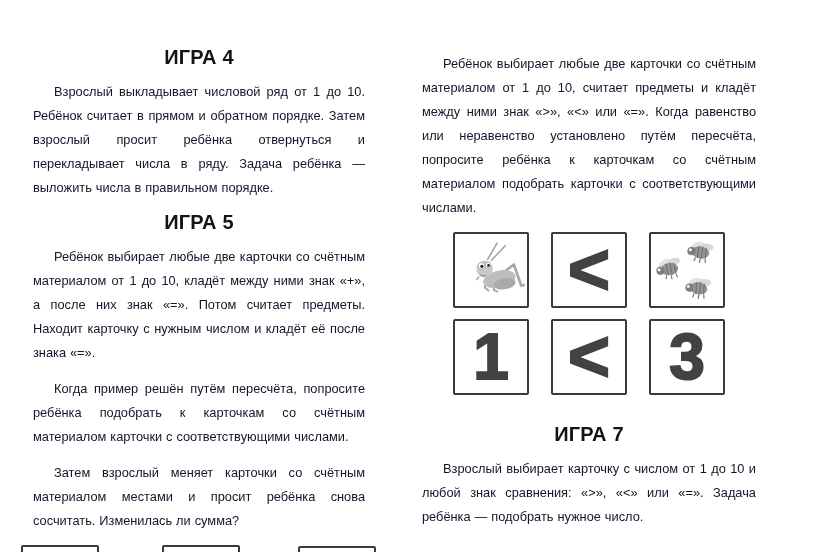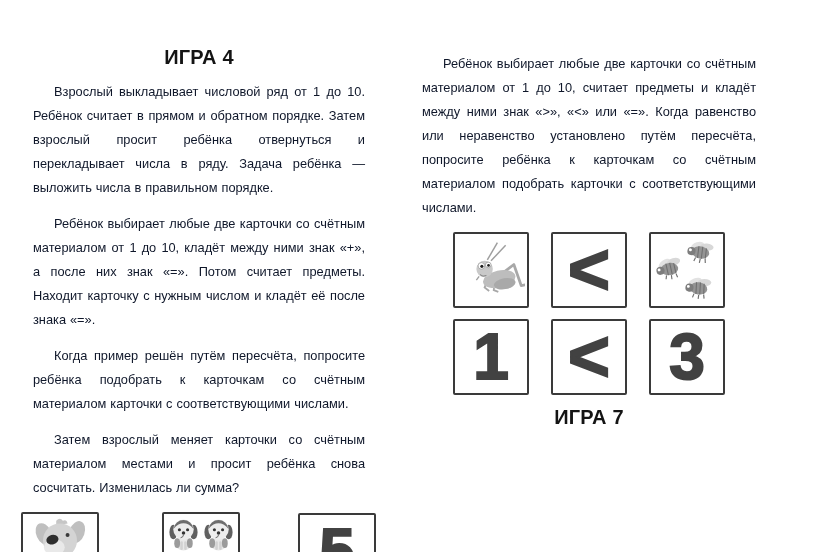--- a/index.html
+++ b/index.html
@@ -10,21 +10,21 @@
   }
   .page{display:flex;box-sizing:border-box;padding:40px 27px 0 21px;gap:33px;}
   .col{box-sizing:border-box;}
   .col-left{flex:0 0 356px;width:356px;}
   .col-right{flex:0 0 358px;width:358px;}
   h2.game-title{
     font-size:20px;line-height:21px;font-weight:bold;color:#141414;
     text-align:center;margin:7px 0 10px;letter-spacing:.2px;
   }
   h2.game-title.mt{margin-top:12px;}
-  h2.game-title.mt-lg{margin-top:12px;}
+  h2.game-title.mt-lg{margin-top:29px;}
   p.body-text{
     font-size:12.8px;line-height:24px;margin:12px;text-align:justify;
     text-indent:21px;color:#0f172a;word-spacing:.4px;
   }
   
   .card{
     background:#fff;border:2px solid #3a3a3a;border-radius:2px;
     box-sizing:border-box;display:flex;align-items:center;justify-content:center;
   }
   .fig-left{position:relative;height:141px;margin-top:12px;}
@@ -50,20 +50,21 @@
 </style>
 </head>
 <body>
 
 <div class="page">
 
   <div class="col col-left">
     <h2 class="game-title">ИГРА 4</h2>
     <p class="body-text">Взрослый выкладывает числовой ряд от 1 до 10. Ребёнок считает в прямом и обратном порядке. Затем взрослый просит ребёнка отвернуться и перекладывает числа в ряду. Задача ребёнка — выложить числа в правильном порядке.</p>
 
+    <h2 class="game-title mt">ИГРА 5</h2>
     <p class="body-text">Ребёнок выбирает любые две карточки со счётным материалом от 1 до 10, кладёт между ними знак «+», а после них знак «=». Потом считает предметы. Находит карточку с нужным числом и кладёт её после знака «=».</p>
     <p class="body-text">Когда пример решён путём пересчёта, попросите ребёнка подобрать к карточкам со счётным материалом карточки с соответствующими числами.</p>
     <p class="body-text">Затем взрослый меняет карточки со счётным материалом местами и просит ребёнка снова сосчитать. Изменилась ли сумма?</p>
 
     <div class="fig-left">
 
       <div class="card card-dog">
         <svg width="70" height="68" viewBox="0 0 74 70" aria-hidden="true">
           <path d="M14,50 q-9,2 -11,9 q7,3 12,-3 z" fill="#c6c6c6"></path>
           <ellipse cx="38" cy="50" rx="22" ry="17" fill="#cdcdcd"></ellipse>
@@ -177,14 +178,15 @@
       <div class="card">
         <span class="sym sym-less">&lt;</span>
       </div>
 
       <div class="card">
         <span class="sym sym-num">3</span>
       </div>
     </div>
 
     <h2 class="game-title mt-lg">ИГРА 7</h2>
+    <p class="body-text">Взрослый выбирает карточку с числом от 1 до 10 и любой знак сравнения: «&gt;», «&lt;» или «=». Задача ребёнка — подобрать нужное число.</p>
   </div>
 </div>
 
 </body></html>

